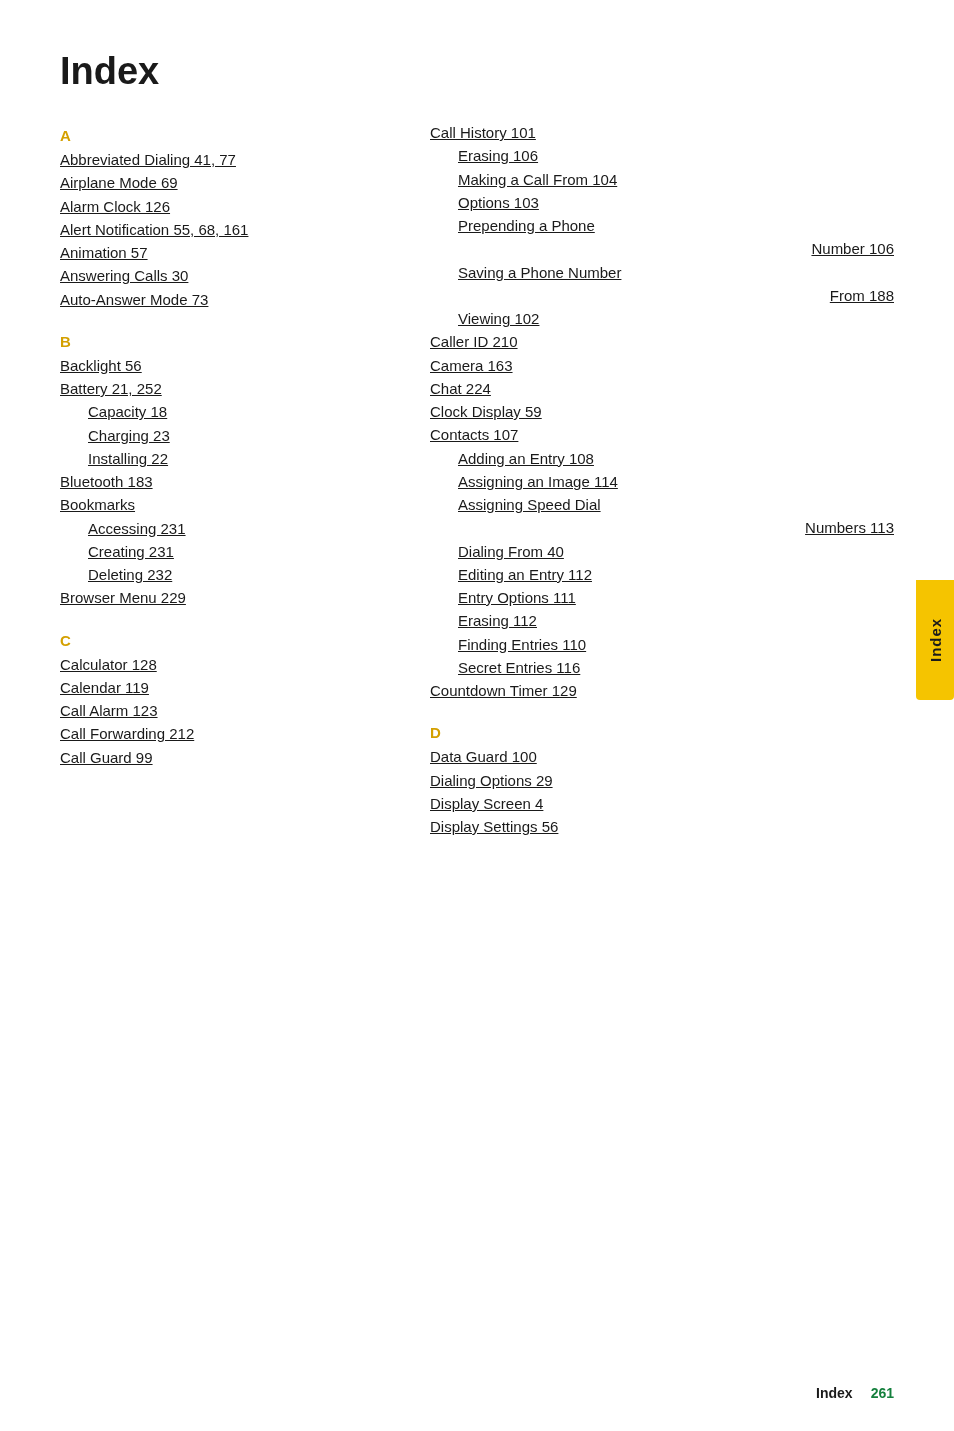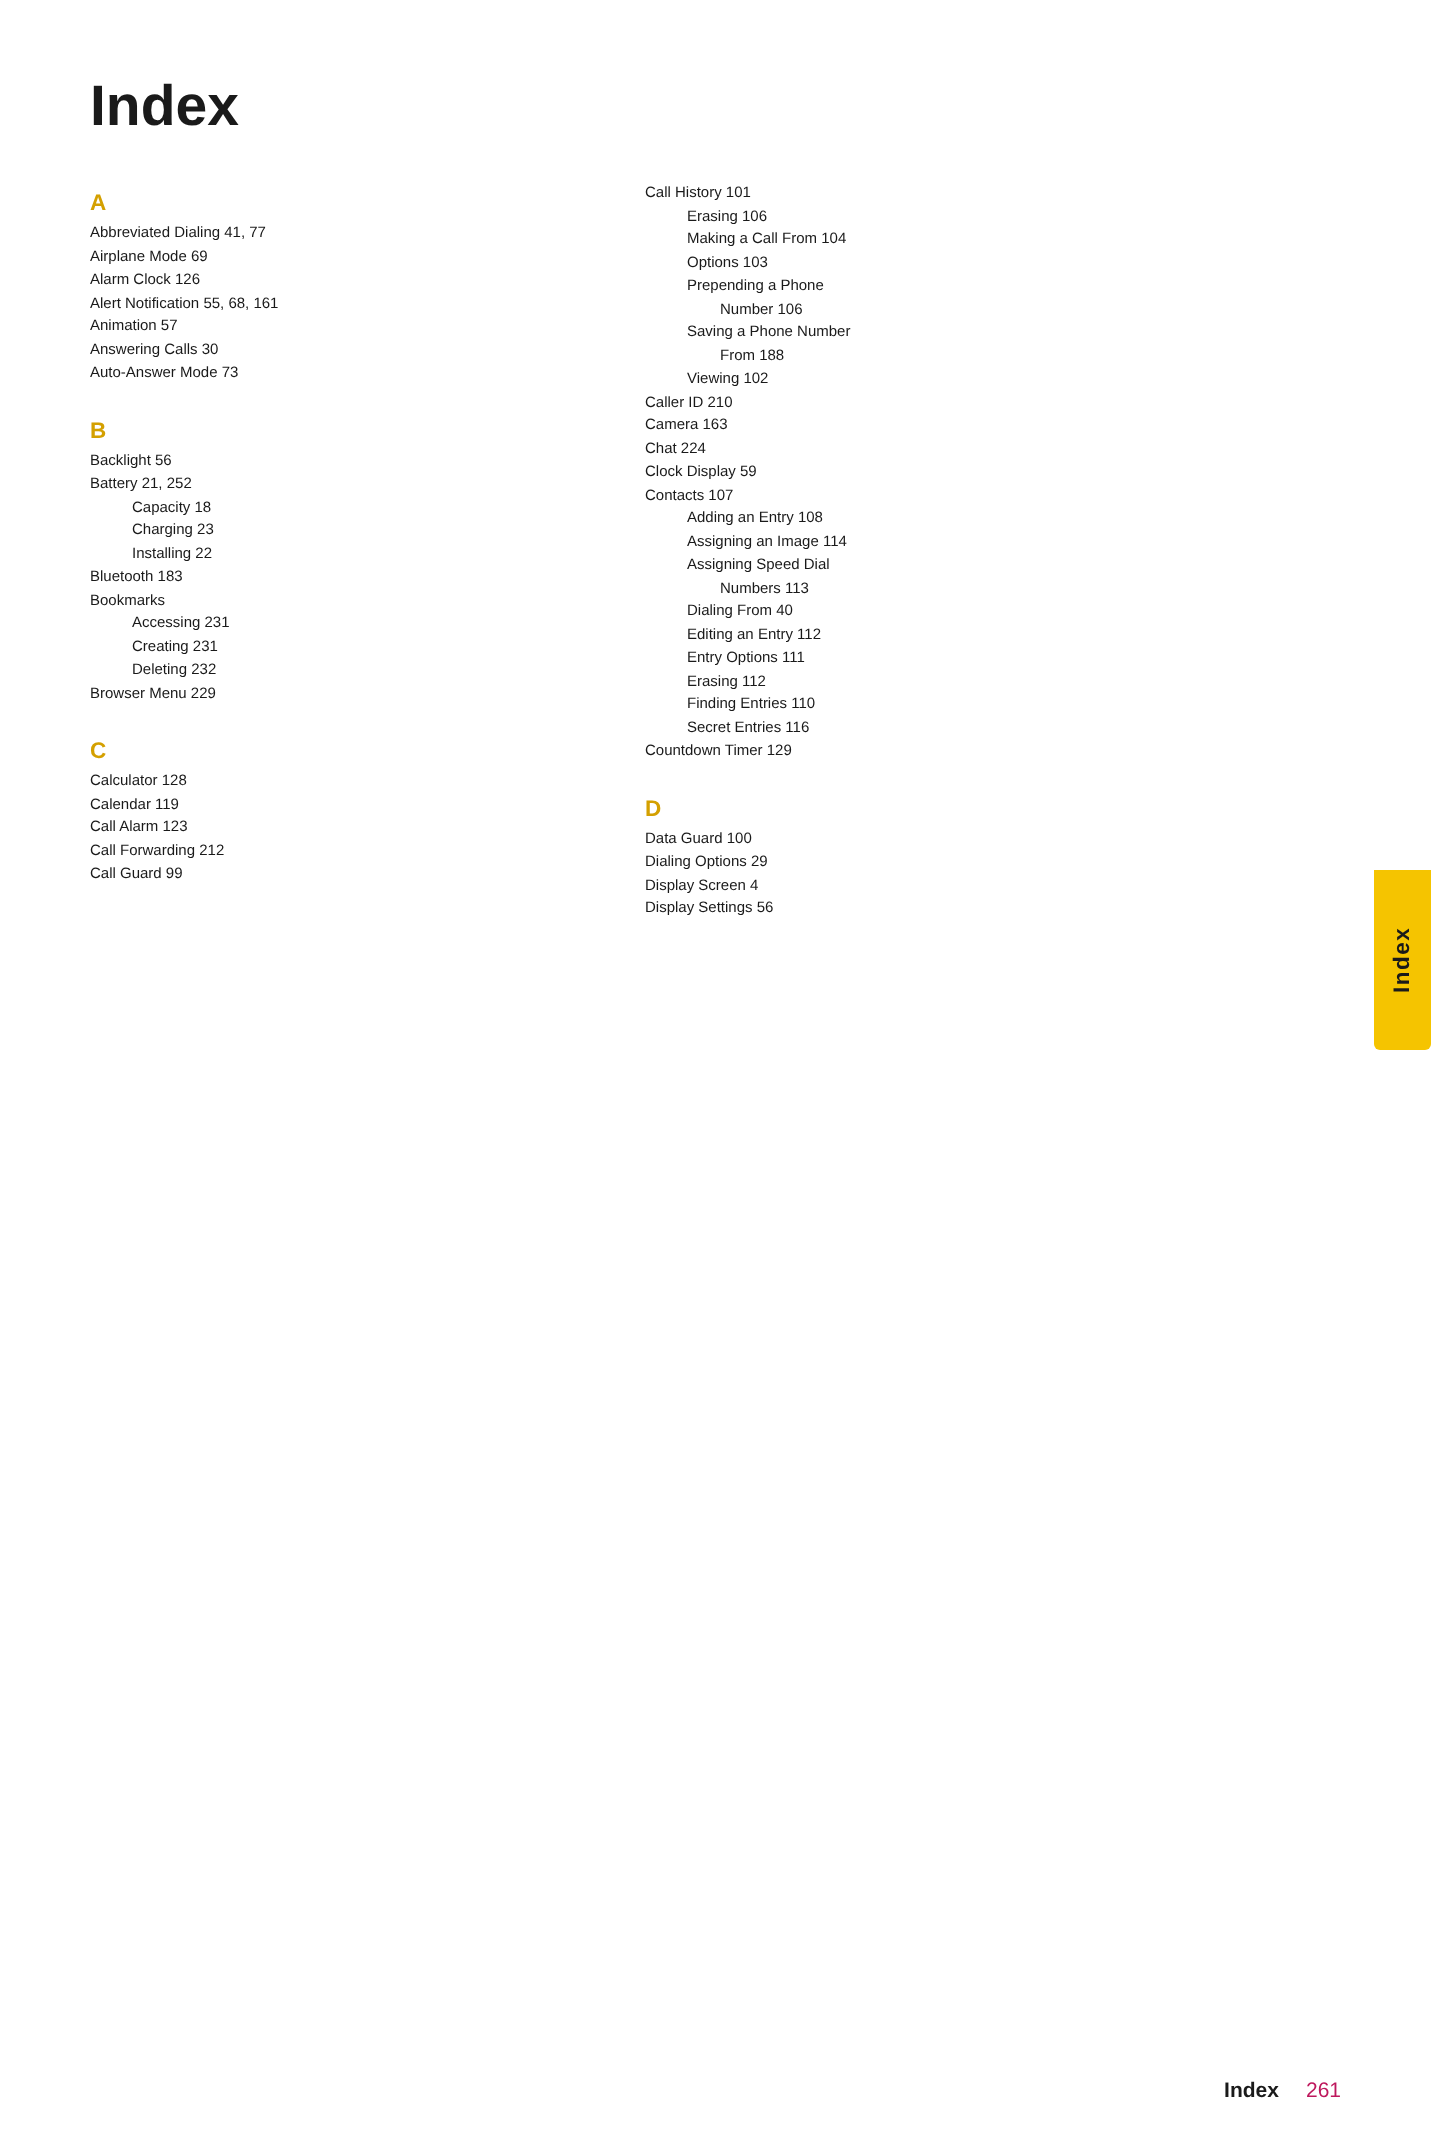--- a/index.html
+++ b/index.html
@@ -76,49 +76,51 @@
       padding-right: 20px;
     }
 
     .col-right {
       flex: 1;
       padding-left: 10px;
     }
 
     .entry {
       line-height: 1.55;
-      font-size: 10px;
+      font-size: 15px;
+      text-decoration: underline;
     }
 
     .entry.sub1 {
       padding-left: 28px;
     }
 
     .entry.sub2 {
       padding-left: 50px;
+      text-align: right;
     }
 
     .page-footer {
       position: absolute;
       bottom: 30px;
       right: 60px;
       display: flex;
       align-items: center;
       gap: 18px;
       font-size: 14px;
     }
 
     .footer-label {
       font-weight: bold;
       color: #1a1a1a;
     }
 
     .footer-page {
-      font-weight: normal;
-      color: #be185d;
+      font-weight: bold;
+      color: #15803d;
     }
   </style>
 </head>
 <body>
 
 <div class="page-container">
 
   <div class="side-tab">
     <span>Index</span>
   </div>

